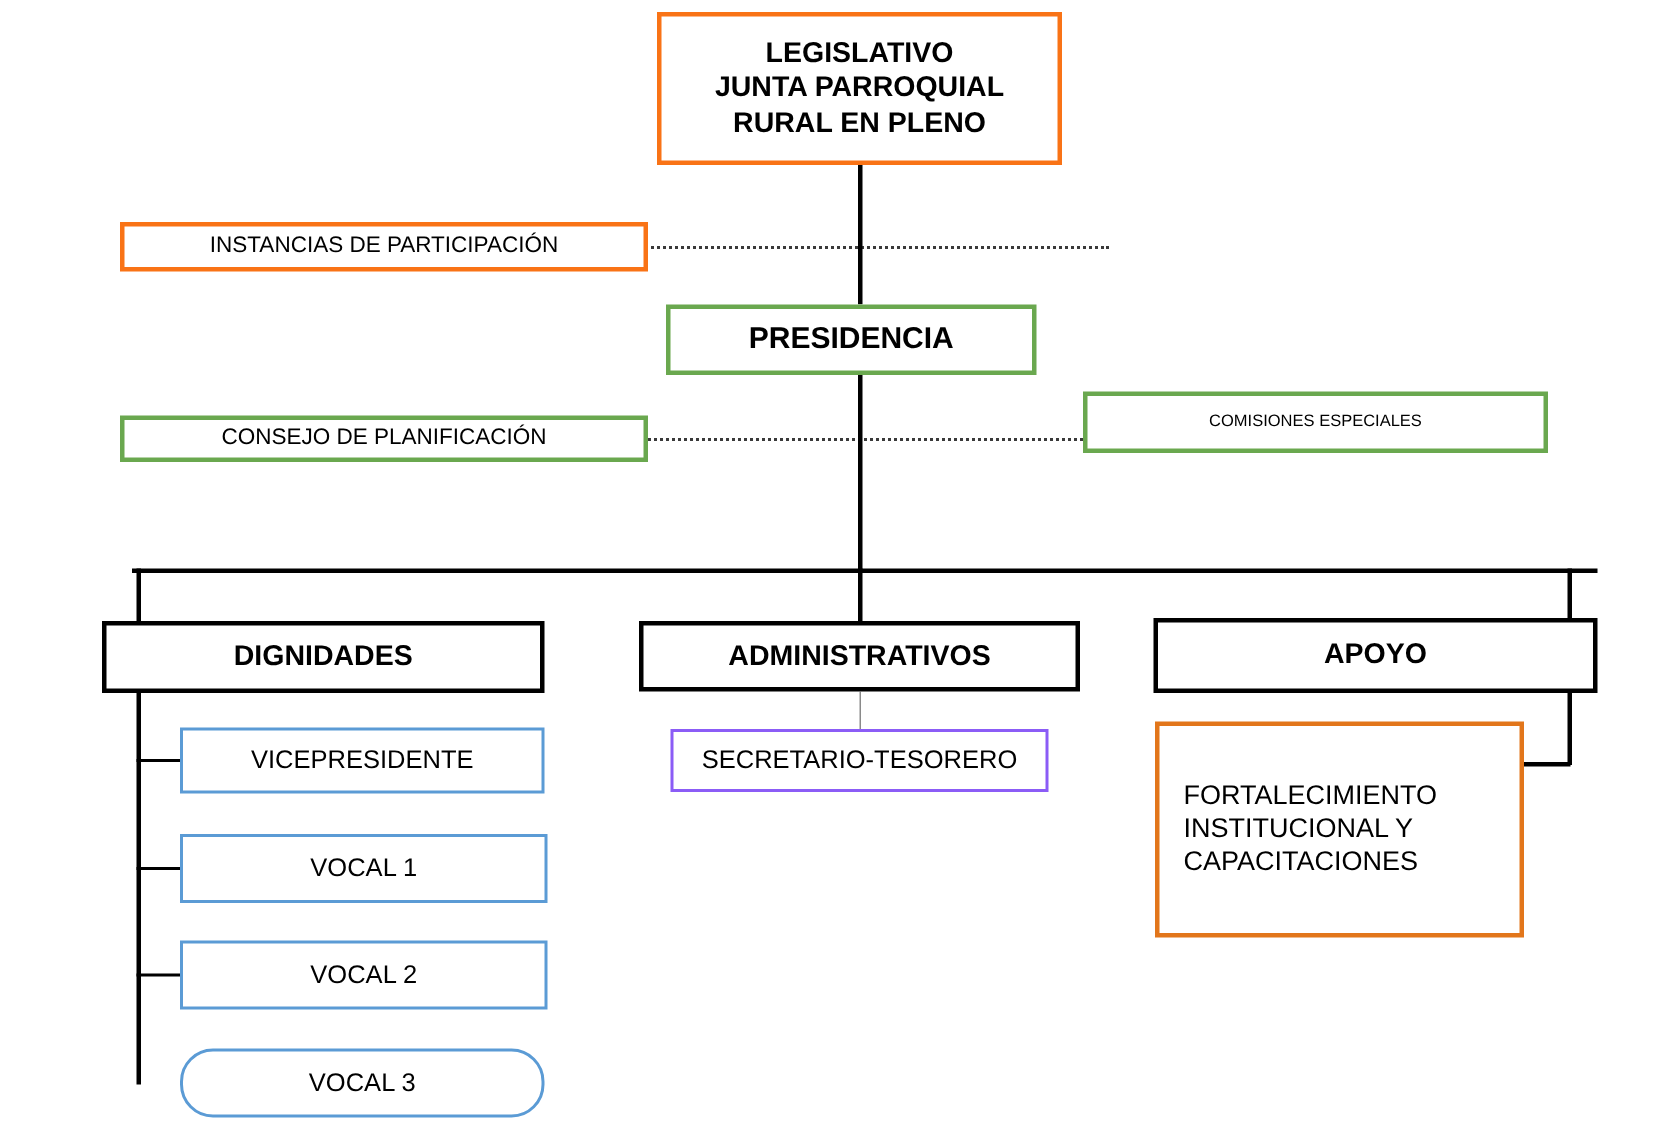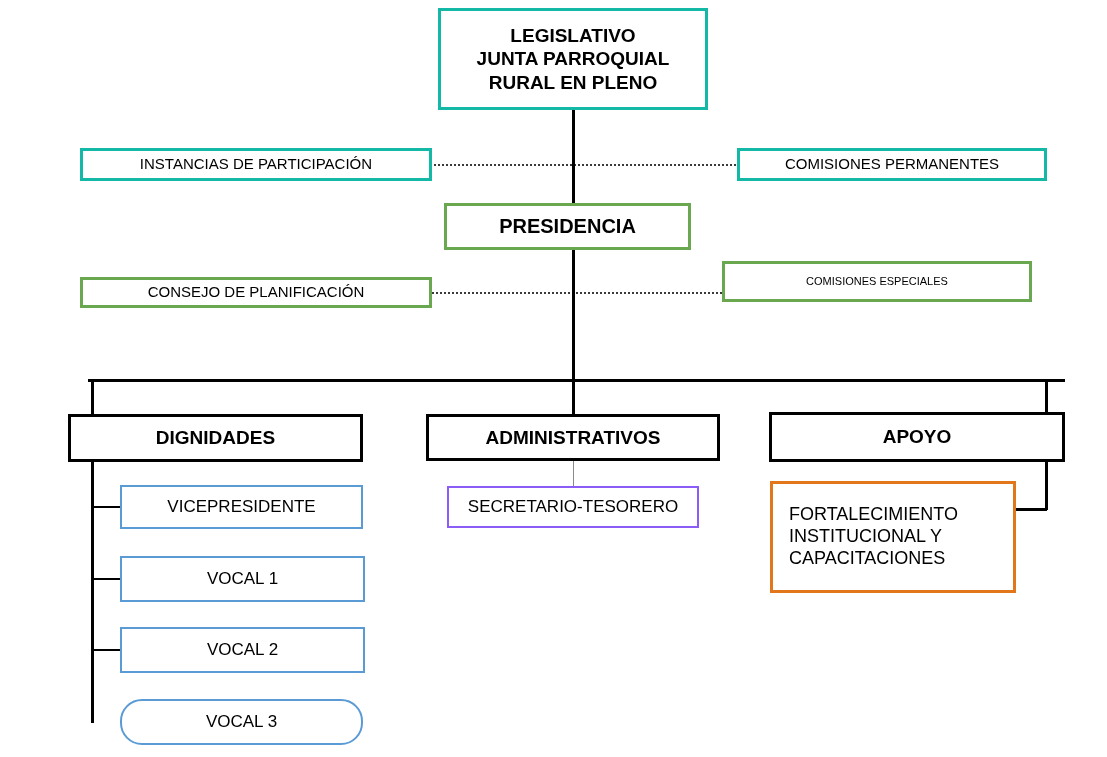--- a/index.html
+++ b/index.html
@@ -50,21 +50,21 @@
   .ln.thin.v { width: 1px; }
 
   .dotted {
     position: absolute;
     height: 0;
     border-top: 2px dotted #3a3a3a;
     z-index: 1;
   }
 
   
-  .b-blue      { border: 3px solid #14b8a6; }
+  .b-blue      { border: 3px solid #f97316; }
   .b-lightblue { border: 2px solid #5b9bd5; }
   .b-green     { border: 3px solid #6aa84f; }
   .b-black     { border: 3px solid #000000; }
   .b-gray      { border: 2px solid #8b5cf6; }
   .b-orange    { border: 3px solid #e2761b; }
 
   .align-left {
     justify-content: flex-start;
     text-align: left;
   }
@@ -103,23 +103,20 @@
   <div class="node b-blue" style="left:438px; top:8px; width:270px; height:102px; font-size:19px;">
     <span class="lbl bold">LEGISLATIVO
 JUNTA PARROQUIAL
 RURAL EN PLENO</span>
   </div>
 
   <div class="node b-blue" style="left:80px; top:148px; width:352px; height:33px; font-size:15px;">
     <span class="lbl normal">INSTANCIAS  DE  PARTICIPACIÓN</span>
   </div>
 
-  <div class="node b-blue" style="left:737px; top:148px; width:310px; height:33px; font-size:15px;">
-    <span class="lbl normal">COMISIONES  PERMANENTES</span>
-  </div>
 
   <div class="node b-green" style="left:444px; top:203px; width:247px; height:47px; font-size:20px;">
     <span class="lbl bold">PRESIDENCIA</span>
   </div>
 
   <div class="node b-green" style="left:80px; top:277px; width:352px; height:31px; font-size:15px;">
     <span class="lbl normal">CONSEJO DE PLANIFICACIÓN</span>
   </div>
 
   <div class="node b-green" style="left:722px; top:261px; width:310px; height:41px; font-size:11px;">
@@ -151,19 +148,19 @@
   </div>
 
   <div class="node b-lightblue" style="left:120px; top:699px; width:243px; height:46px; font-size:17px;border-radius:22px;">
     <span class="lbl normal">VOCAL 3</span>
   </div>
 
   <div class="node b-gray" style="left:447px; top:486px; width:252px; height:42px; font-size:17px;">
     <span class="lbl normal">SECRETARIO-TESORERO</span>
   </div>
 
-  <div class="node b-orange align-left" style="left:770px; top:481px; width:246px; height:112px; font-size:18px;">
+  <div class="node b-orange align-left" style="left:770px; top:481px; width:246px; height:144px; font-size:18px;">
     <span class="lbl normal">FORTALECIMIENTO
 INSTITUCIONAL   Y
 CAPACITACIONES</span>
   </div>
 
 </div>
 
 </body></html>

